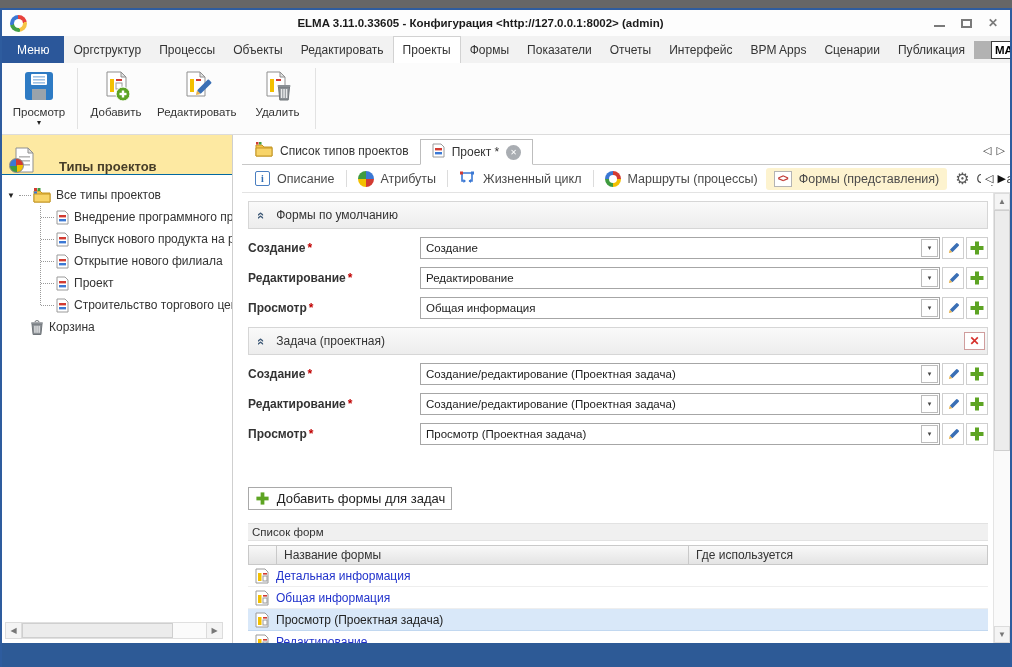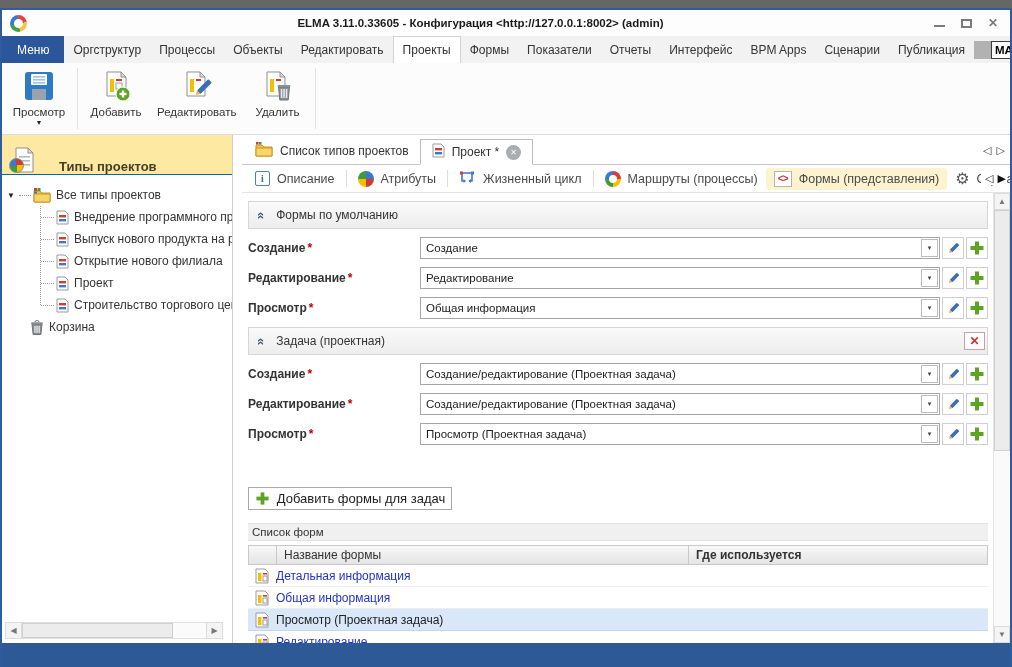--- a/index.html
+++ b/index.html
@@ -95,21 +95,21 @@
   .combo{flex:1;height:22px;border:1px solid #a6a6a6;background:#fff;display:flex;align-items:center;min-width:0;}
   .combo-text{flex:1;padding:0 5px;font-size:11.5px;color:#1d1d1d;white-space:nowrap;overflow:hidden;}
   .combo-btn{width:17px;height:18px;margin:1px;border:1px solid #bcbcbc;background:#fff;color:#444;font-size:7px;display:flex;align-items:center;justify-content:center;flex-shrink:0;}
   .icon-btn{width:22px;height:22px;border:1px solid #cfcfcf;background:#fff;margin-left:2px;display:flex;align-items:center;justify-content:center;flex-shrink:0;}
   .spacer34{height:34px;}
   .add-forms-btn{height:23px;width:204px;border:1px solid #a9a9a9;background:#fff;display:flex;align-items:center;justify-content:center;gap:7px;font-size:13px;color:#222;}
   .list-title{height:18px;background:#f0f0f0;border-top:1px solid #e2e2e2;border-bottom:1px solid #e2e2e2;display:flex;align-items:center;padding:0 4px;font-size:11.5px;color:#333;margin-top:13px;}
   .ft-header{display:flex;height:20px;background:linear-gradient(#f8f8f8,#e4e4e4);border:1px solid #c9c9c9;margin-top:4px;font-size:12px;color:#333;}
   .ft-h-icon{width:28px;border-right:1px solid #c9c9c9;}
   .ft-h-name{width:412px;border-right:1px solid #c9c9c9;display:flex;align-items:center;padding:0 7px;}
-  .ft-h-where{flex:1;display:flex;align-items:center;padding:0 7px;font-weight:bold;}
+  .ft-h-where{flex:1;display:flex;align-items:center;padding:0 7px;}
   .ft-row{display:flex;height:22px;align-items:center;border-bottom:1px solid #eeeeee;font-size:12px;}
   .ft-row .icon-cell{width:28px;display:flex;justify-content:center;flex-shrink:0;}
   .ft-link{color:#2233cc;}
   .ft-row-selected{background:#d9e8f9;border-bottom:1px solid #c2d8f0;}
   .ft-row-selected .ft-name{color:#222;}
   
   .statusbar{height:30px;background:#2d5a96;border-bottom:5px solid #1b3e6f;flex-shrink:0;}
 </style>
 </head>
 <body>

